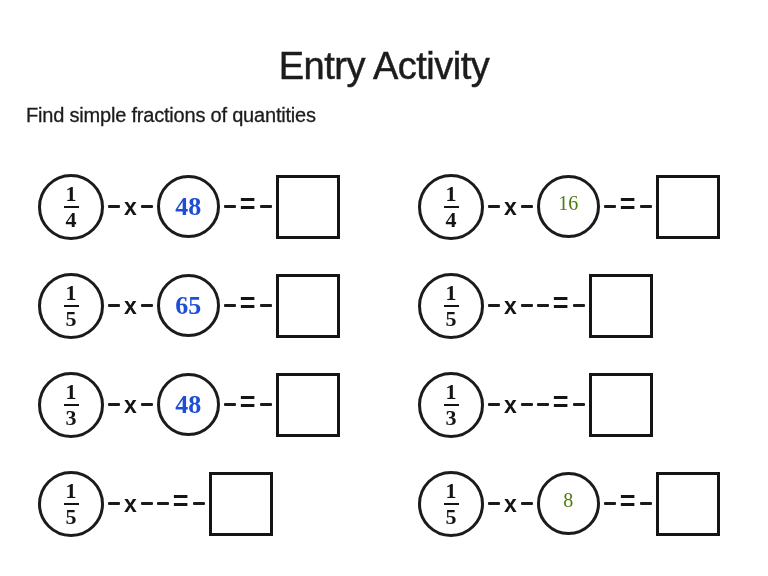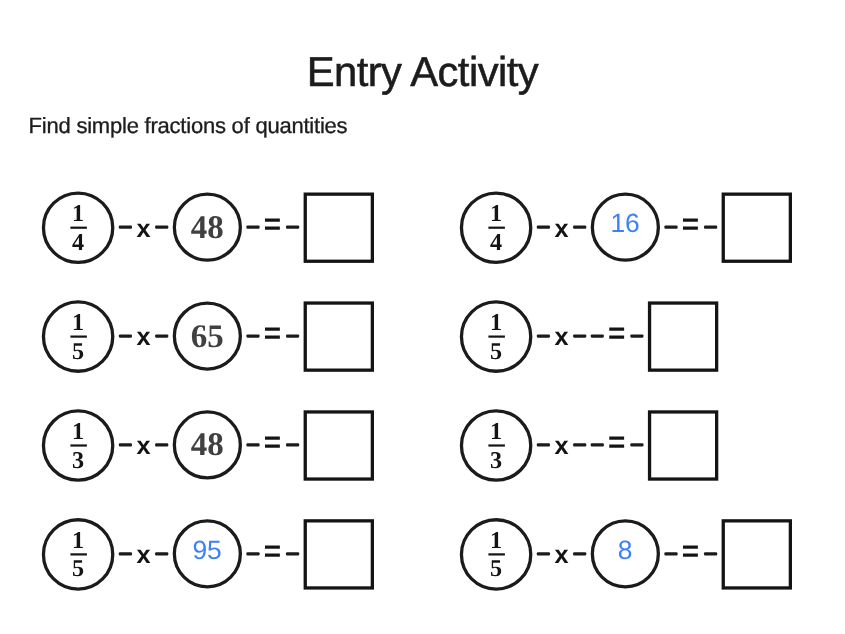--- a/index.html
+++ b/index.html
@@ -34,25 +34,25 @@
   .fraction {
     display:flex; flex-direction:column; align-items:center;
     font-family:"Liberation Serif", serif; font-weight:bold;
     font-size:22px; line-height:1.0; color:#141414;
   }
   .fraction .num { border-bottom:2.5px solid #141414; padding:0 2px 1px; }
   .fraction .den { padding-top:1px; }
 
   .qty {
     font-family:"Liberation Serif", serif; font-weight:bold;
-    font-size:30px; color:#404040; position:relative;
+    font-size:26px; color:#1d4ed8; position:relative;
   }
   .qty.light {
-    font-family:Liberation Sans, sans-serif; font-weight:normal;
-    font-size:24px; color:#3b82f6; top:-3px;
+    font-family:Liberation Serif, serif; font-weight:normal;
+    font-size:20px; color:#4d7c0f; top:-3px;
   }
   .qty.marked::before {
     content:""; position:absolute; top:-8px; left:1px;
     width:15px; height:2px; background:#9a9a9a;
   }
 
   .dash { width:12px; height:3px; background:#1b1b1b; border-radius:1px; flex:0 0 auto; }
 
   .op { font-weight:bold; color:#141414; flex:0 0 auto; }
   .op.mul { font-size:23px; line-height:1; position:relative; top:1px; }
@@ -183,23 +183,20 @@
     <div class="problem left">
       <div class="circle frac">
         <div class="fraction">
           <span class="num">1</span>
           <span class="den">5</span>
         </div>
       </div>
       <span class="dash"></span>
       <span class="op mul">x</span>
       <span class="dash"></span>
-      <div class="circle qtyc">
-        <span class="qty light">95</span>
-      </div>
       <span class="dash"></span>
       <span class="op eq">=</span>
       <span class="dash"></span>
       <div class="answer-box"></div>
     </div>
 
     <div class="problem right">
       <div class="circle frac">
         <div class="fraction">
           <span class="num">1</span>

